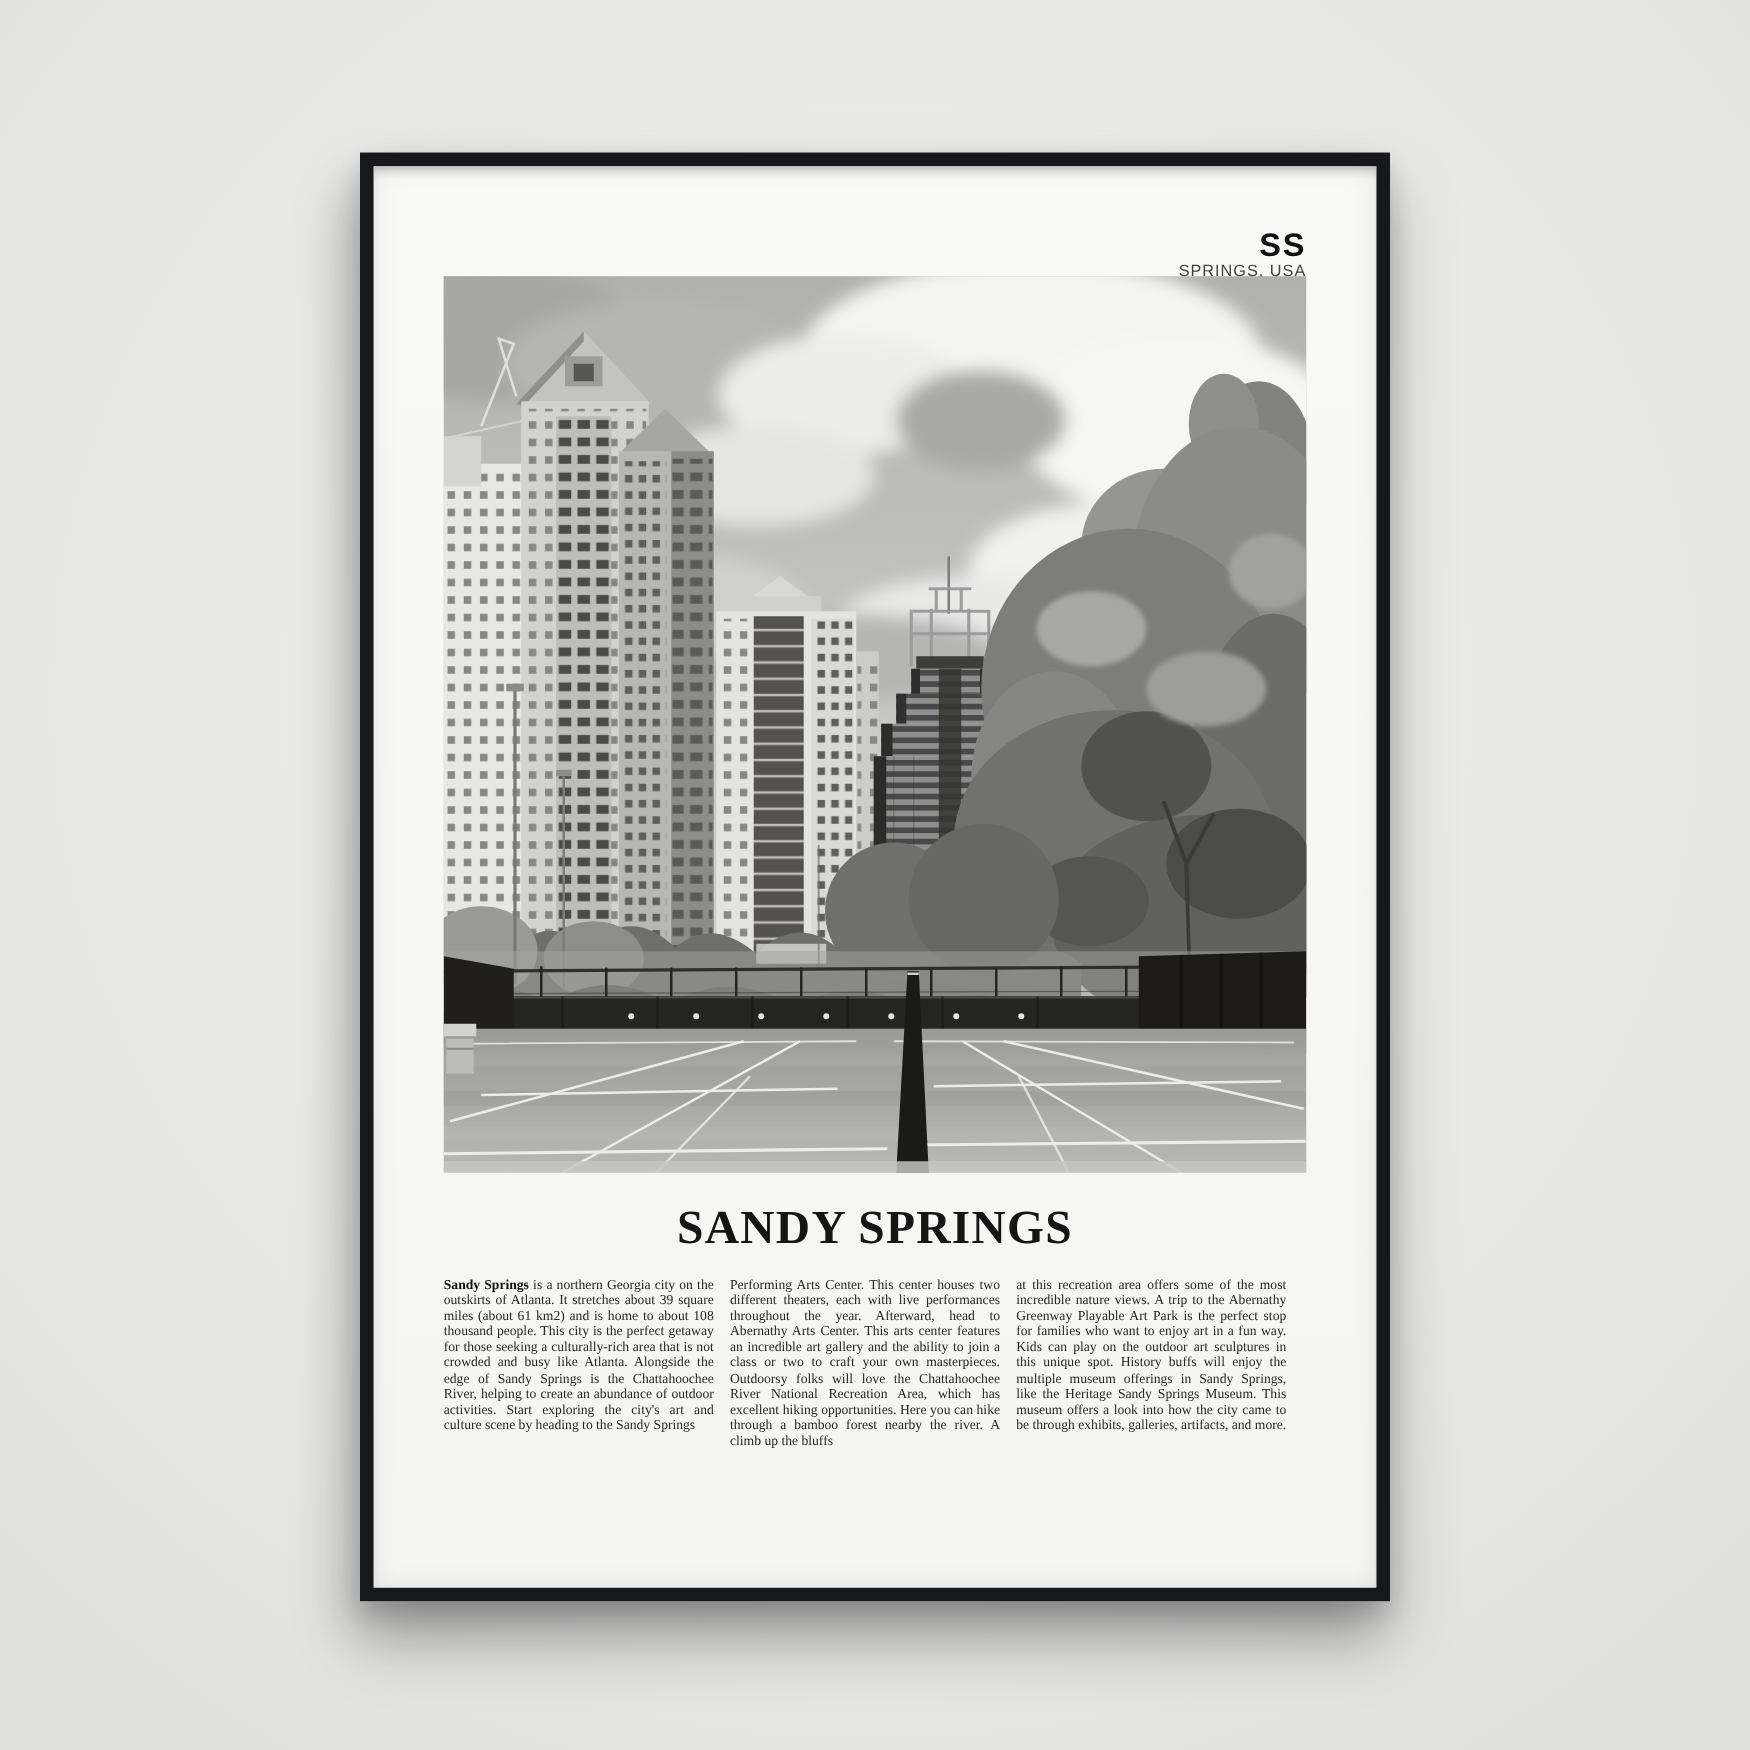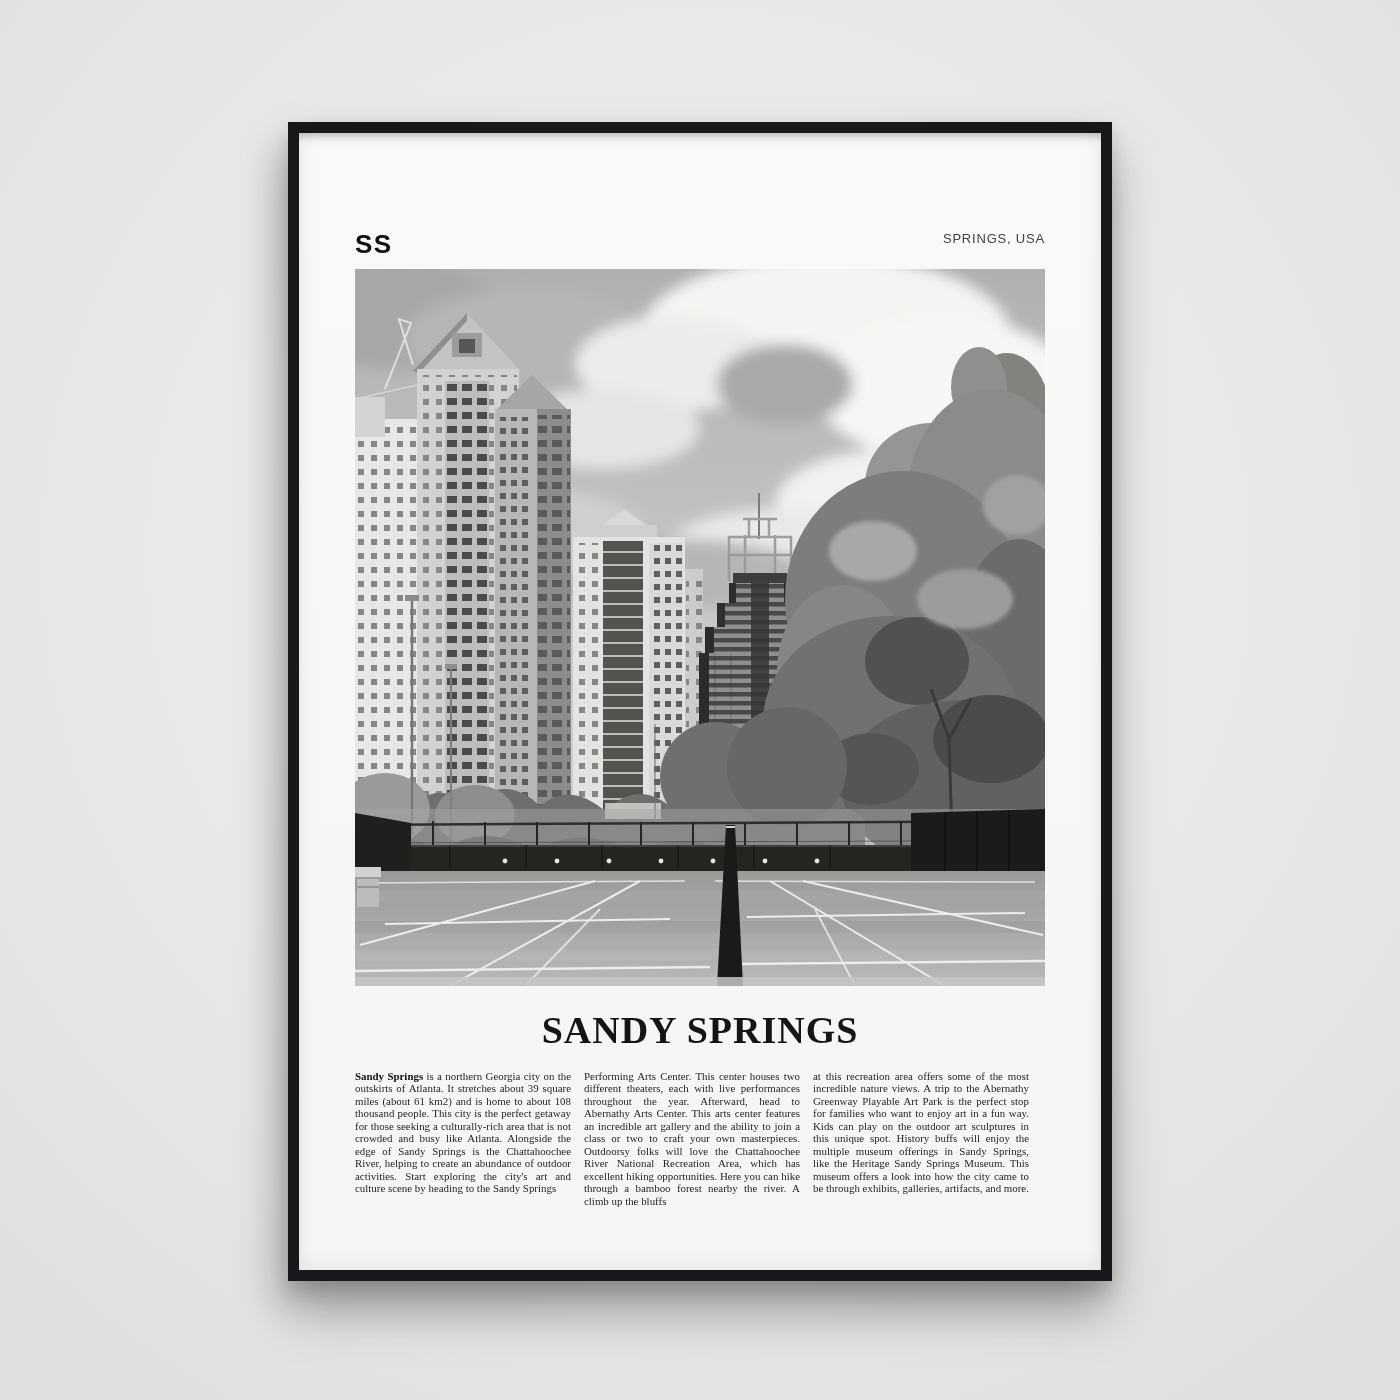--- a/index.html
+++ b/index.html
@@ -18,22 +18,22 @@
     box-shadow:0 30px 50px rgba(0,0,0,0.26), 0 10px 18px rgba(0,0,0,0.14), -14px 26px 34px rgba(0,0,0,0.10);
   }
   .poster{
     position:absolute;inset:0;
     padding:0 56px;
     background:linear-gradient(#f9f9f8, #f5f5f3);
     box-shadow:inset 0 0 22px rgba(0,0,0,0.08), inset 0 7px 9px -5px rgba(0,0,0,0.28);
     box-sizing:border-box;
   }
   .header-row{
-    margin-top:98px;height:30px;
-    display:flex;justify-content:space-between;align-items:flex-start;
+    margin-top:50px;height:30px;
+    display:flex;justify-content:space-between;align-items:flex-end;flex-direction:column;
   }
   .monogram{
     font-weight:bold;font-size:26px;letter-spacing:1.5px;color:#101010;line-height:1;
   }
   .location{
     font-size:13px;letter-spacing:0.8px;color:#414141;line-height:1.2;
   }
   .photo{
     display:block;margin-top:8px;width:690px;height:717px;background:#c6c6c4;
   }

